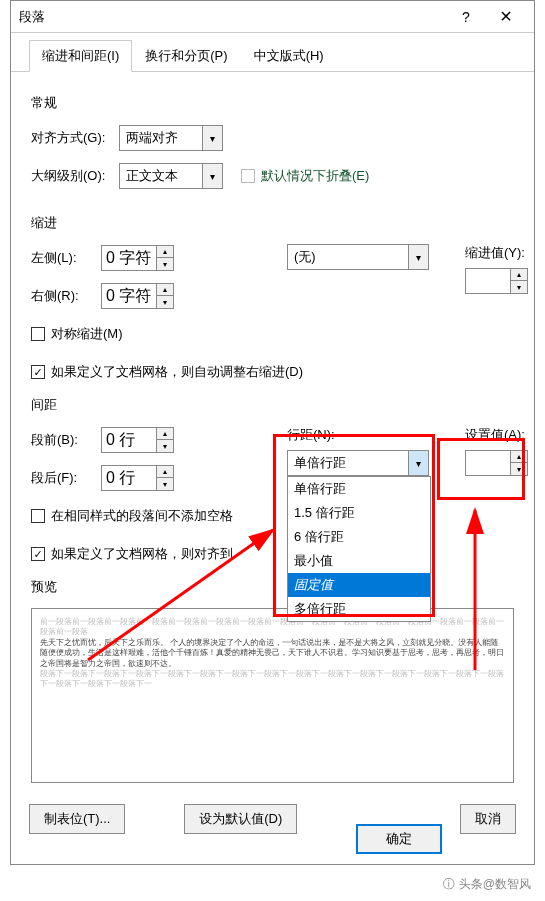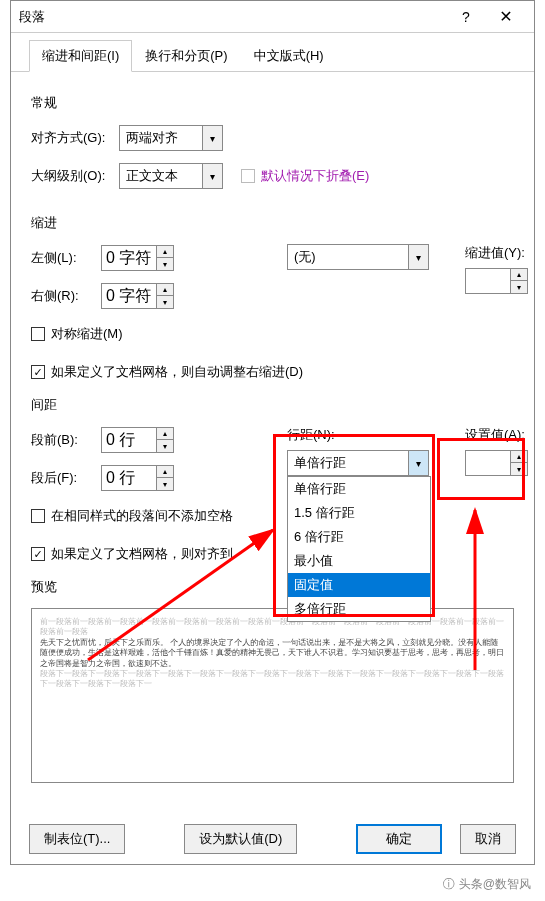--- a/index.html
+++ b/index.html
@@ -25,27 +25,27 @@
 .spinner .sp div { width: 16px; height: 12px; font-size: 8px; display: flex; align-items: center; justify-content: center; background: #f0f0f0; border-bottom: 1px solid #888; }
 .spinner .sp div:last-child { border-bottom: none; }
 .chk { display: flex; align-items: center; gap: 6px; }
 .chk .box { width: 14px; height: 14px; border: 1px solid #333; display: flex; align-items: center; justify-content: center; font-size: 11px; }
 .grid3 { display: flex; gap: 36px; }
 .grid3 > div { flex: 1; }
 .colhead { margin-bottom: 6px; }
 .dropdown-open { position: relative; display: inline-block; }
 .dropdown-list { position: absolute; top: 26px; left: 0; width: 144px; background: #fff; border: 1px solid #888; z-index: 10; }
 .dropdown-list div { padding: 3px 6px; font-size: 13px; }
-.dropdown-list div.sel { background: #0078d7; color: #fff; }
+.dropdown-list div.sel { background: #0078d7; color: #fff; font-style: italic; }
 .preview { border: 1px solid #888; height: 175px; padding: 8px; overflow: hidden; font-size: 8px; color: #bbb; line-height: 1.3; margin-top: 6px; }
 .preview .dark { color: #444; }
 .buttons { position: absolute; bottom: 10px; left: 18px; right: 18px; display: flex; gap: 18px; }
 .buttons button { height: 30px; padding: 0 14px; font-size: 13px; background: #f0f0f0; border: 1px solid #888; }
 .buttons .spacer { flex: 1; }
-.buttons .ok { border: 2px solid #0078d7; padding: 0 28px; }
+.buttons .ok { border: 2px solid #0078d7; padding: 0 28px; margin-top: 20px; }
 .redbox { position: absolute; border: 3px solid #f00; pointer-events: none; z-index: 20; }
 .arrow { position: absolute; z-index: 21; }
 .watermark { position: absolute; bottom: 8px; right: 14px; font-size: 12px; color: #888; display: flex; align-items: center; gap: 4px; }
 </style>
 </head>
 <body>
 
 <div class="dialog">
   <div class="titlebar">
     <span class="title">段落</span>
@@ -67,21 +67,21 @@
         <input style="width: 82px;" value="两端对齐">
         <span class="dd">▾</span>
       </span>
     </div>
     <div class="row">
       <span class="label">大纲级别(O):</span>
       <span class="combo">
         <input style="width: 82px;" value="正文文本">
         <span class="dd">▾</span>
       </span>
-      <span class="chk" style="margin-left:18px;color:#a21caf">
+      <span class="chk" style="margin-left:18px;color:#14532d">
         <span class="box" style="border-color:#bbb"></span>
         <span>默认情况下折叠(E)</span>
       </span>
     </div>
 
     <div class="section-title" style="margin-top:24px">缩进</div>
     <div class="grid3">
       <div style="flex:0 0 220px">
         <div class="row">
           <span class="label" style="width:70px">左侧(L):</span>

